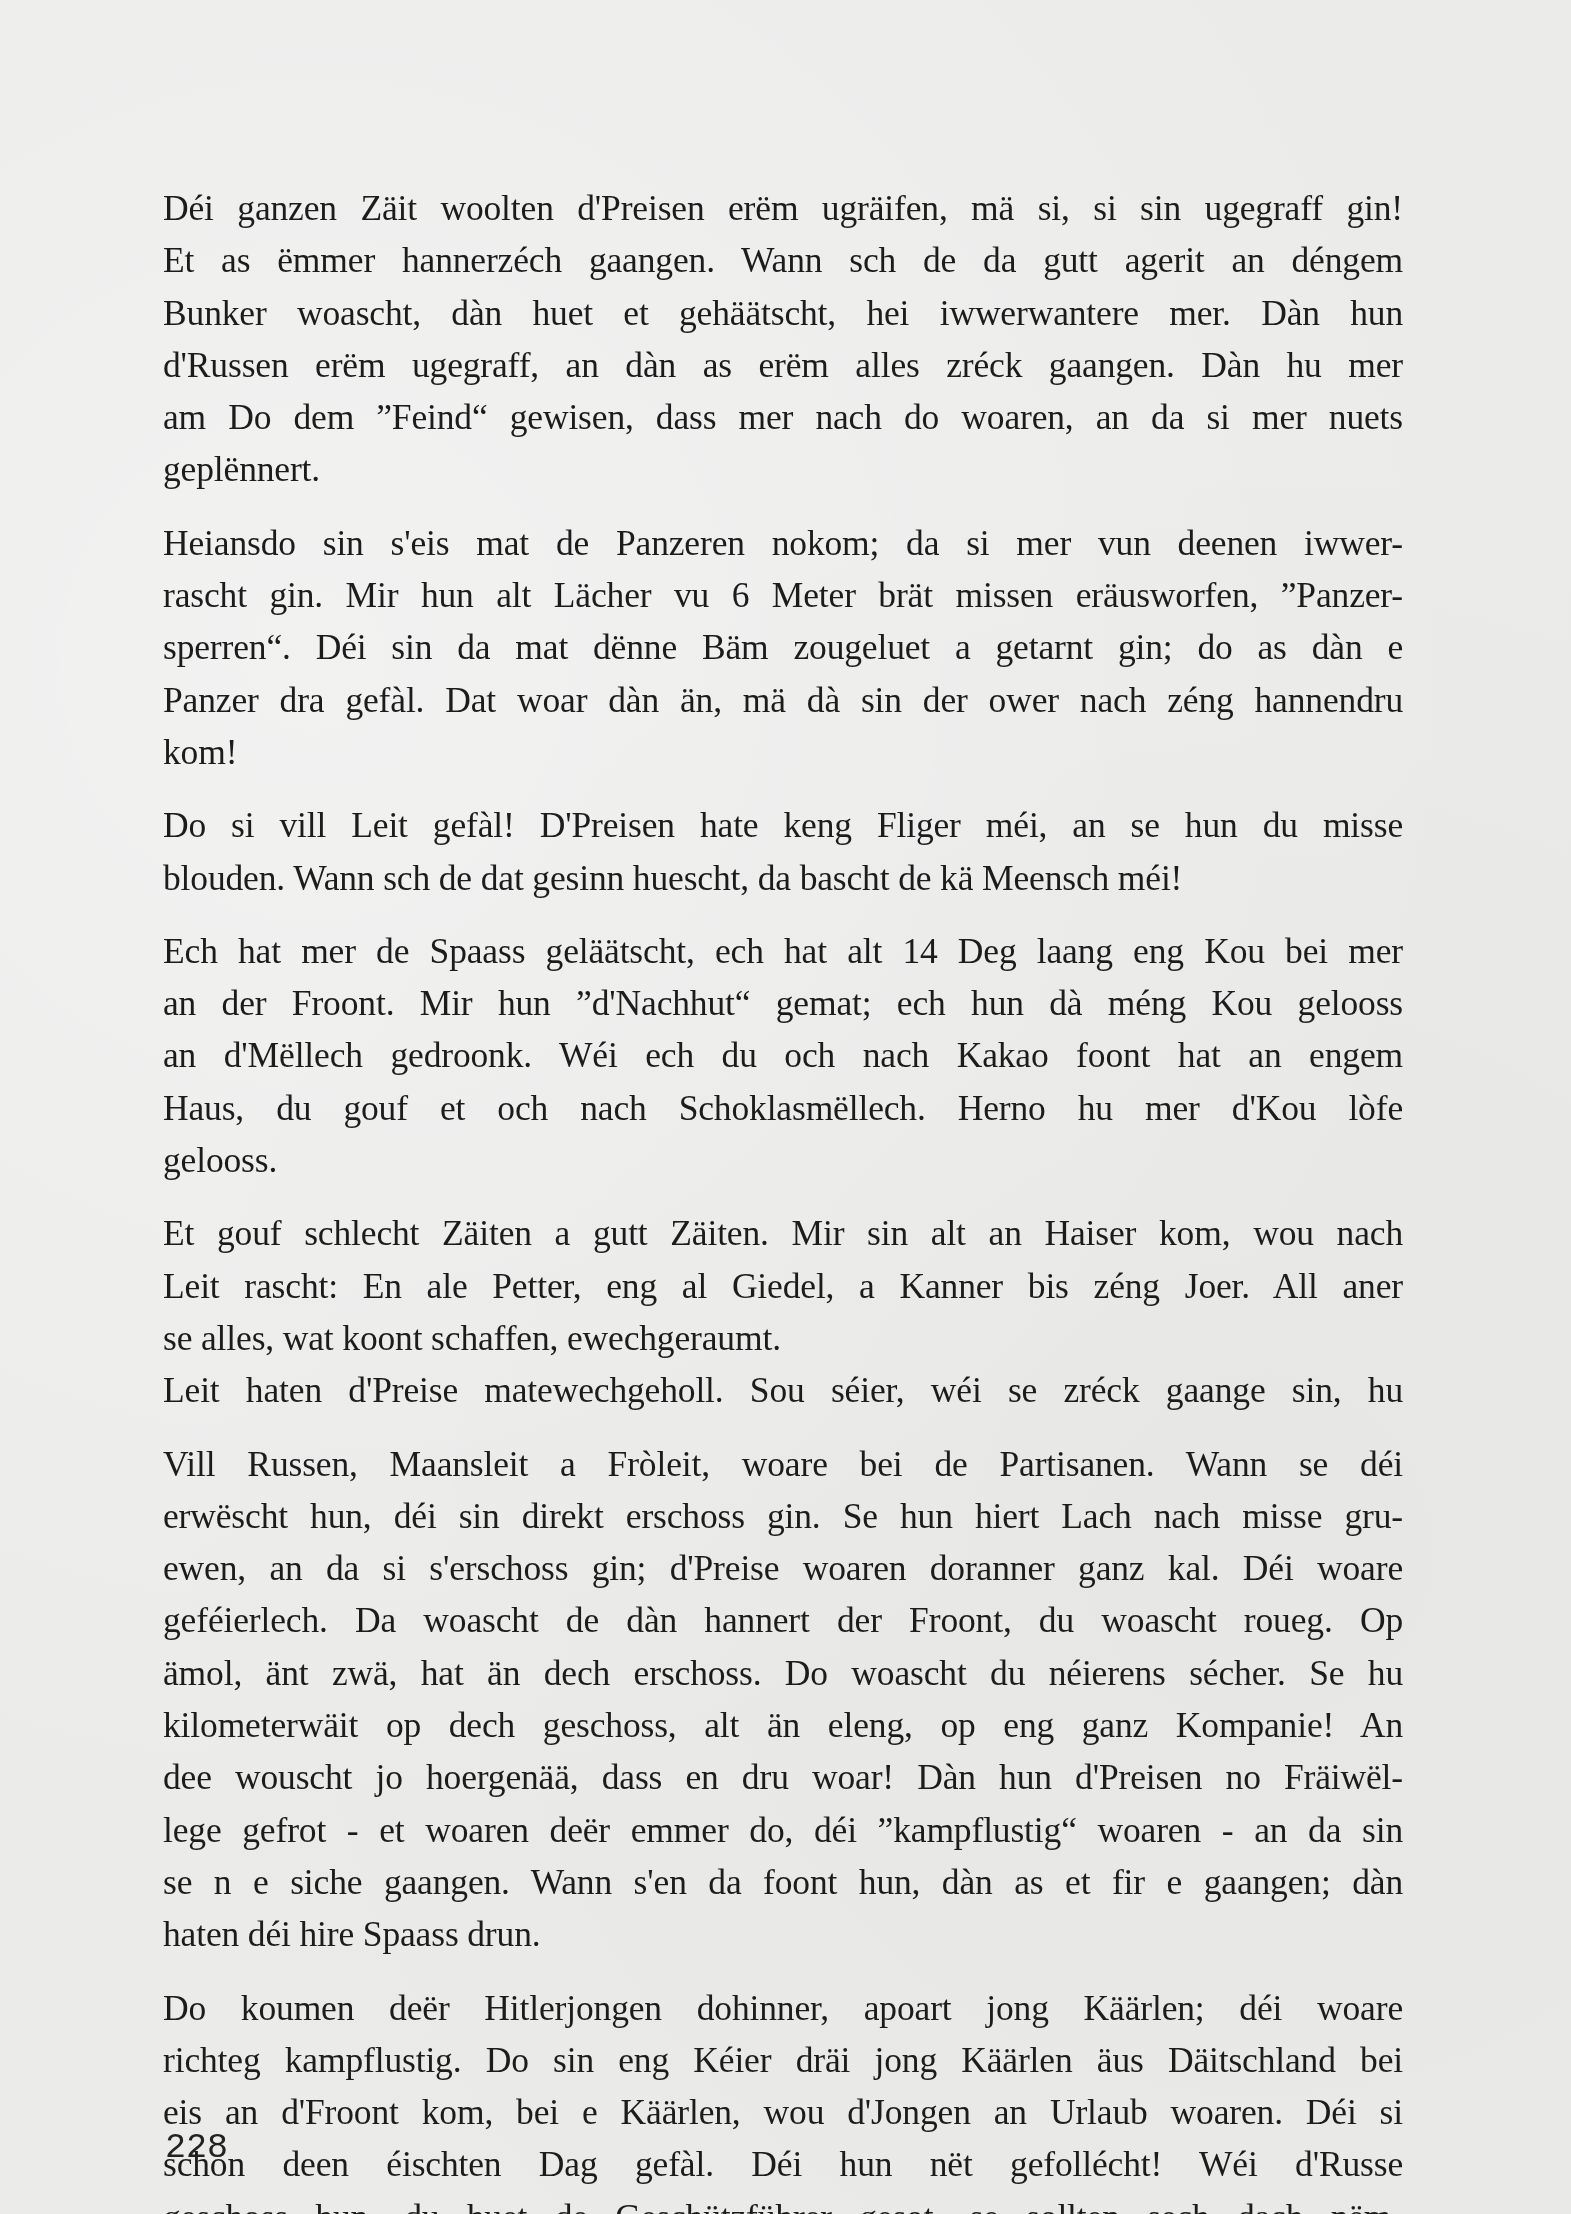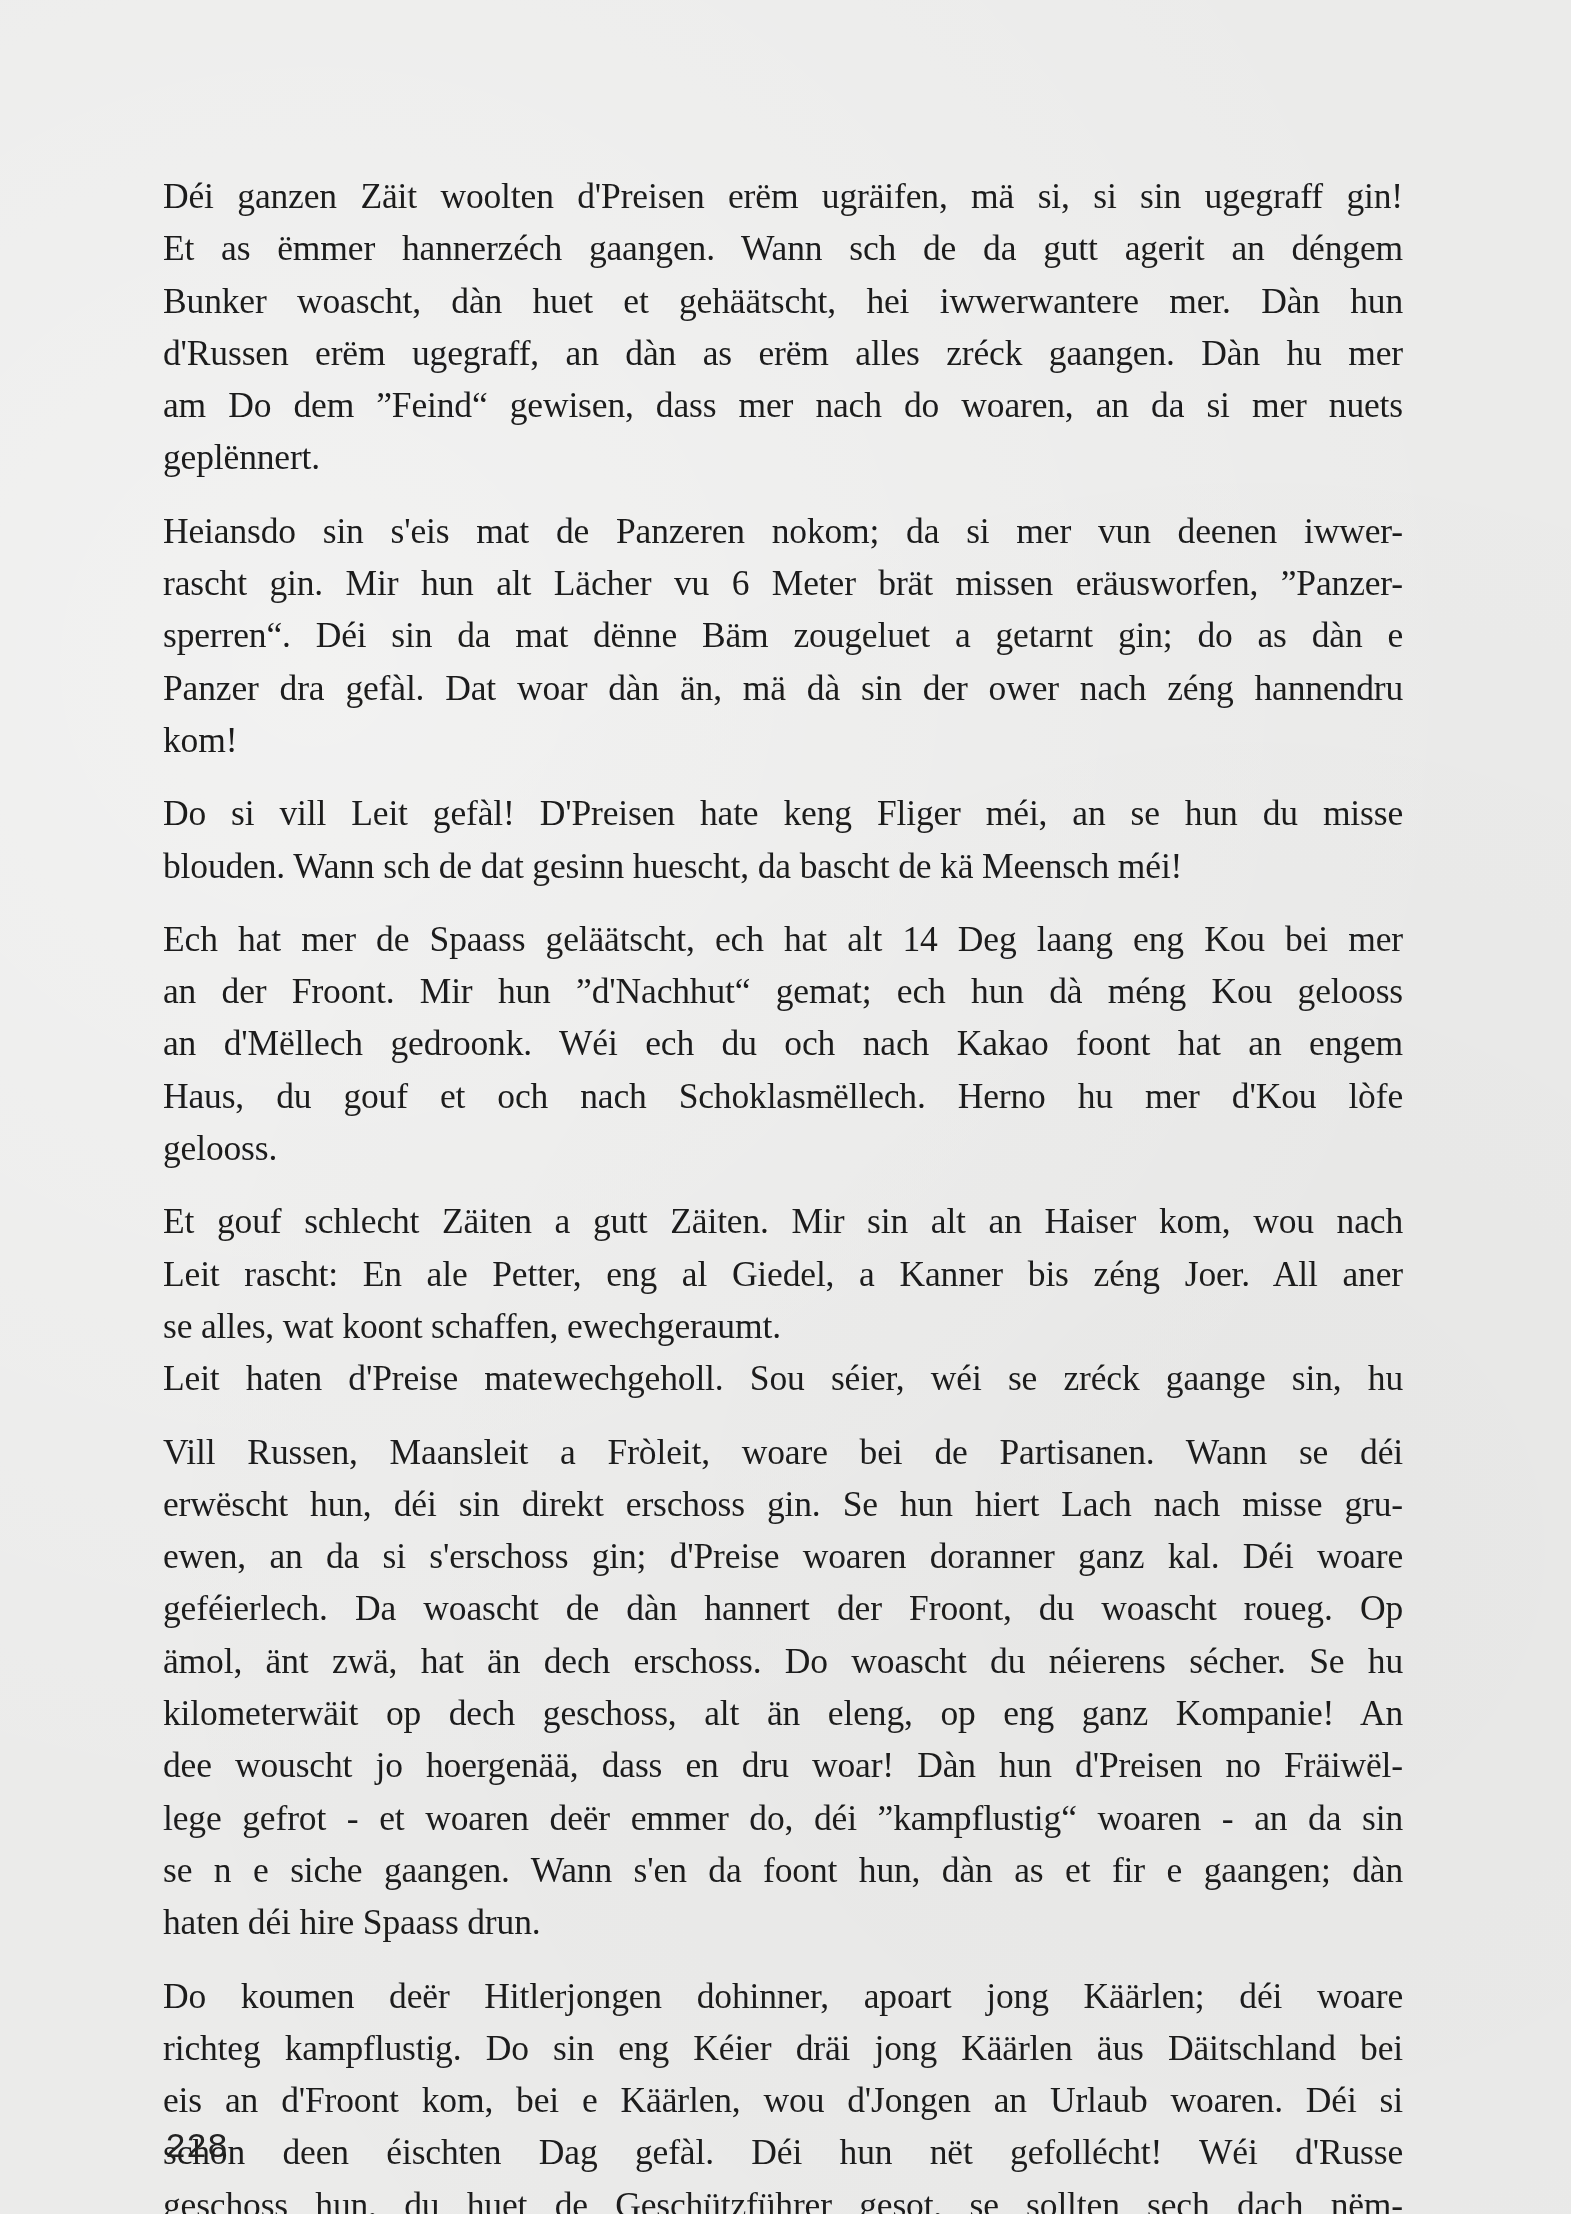--- a/index.html
+++ b/index.html
@@ -27,21 +27,21 @@
       position: absolute;
       left: 163px;
       top: 166px;
       width: 1240px;
       font-family: "Liberation Serif", "DejaVu Serif", serif;
       font-size: 35.5px;
       color: #1c1c1c;
       letter-spacing: -0.15px;
     }
     .para {
-      margin: 4px 0 21px 0;
+      margin: 16px 0 21px 0;
     }
     .line {
       display: block;
       height: 52.3px;
       line-height: 52.3px;
       white-space: nowrap;
       text-align: justify;
       text-align-last: justify;
     }
     .line.last {

